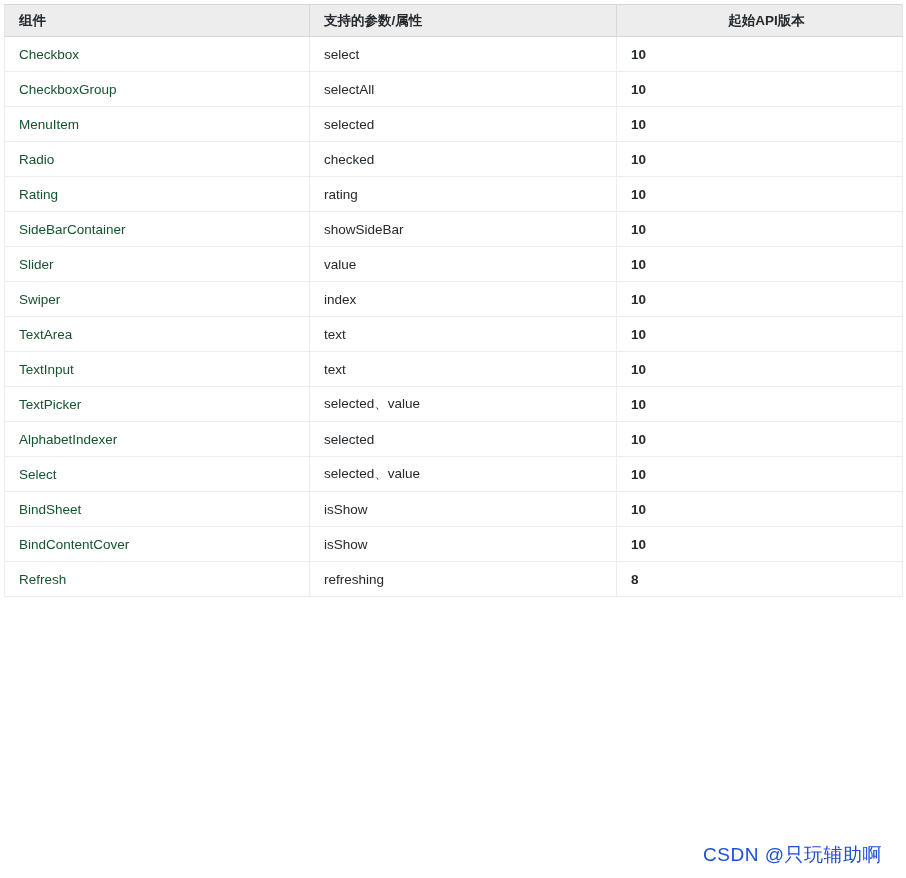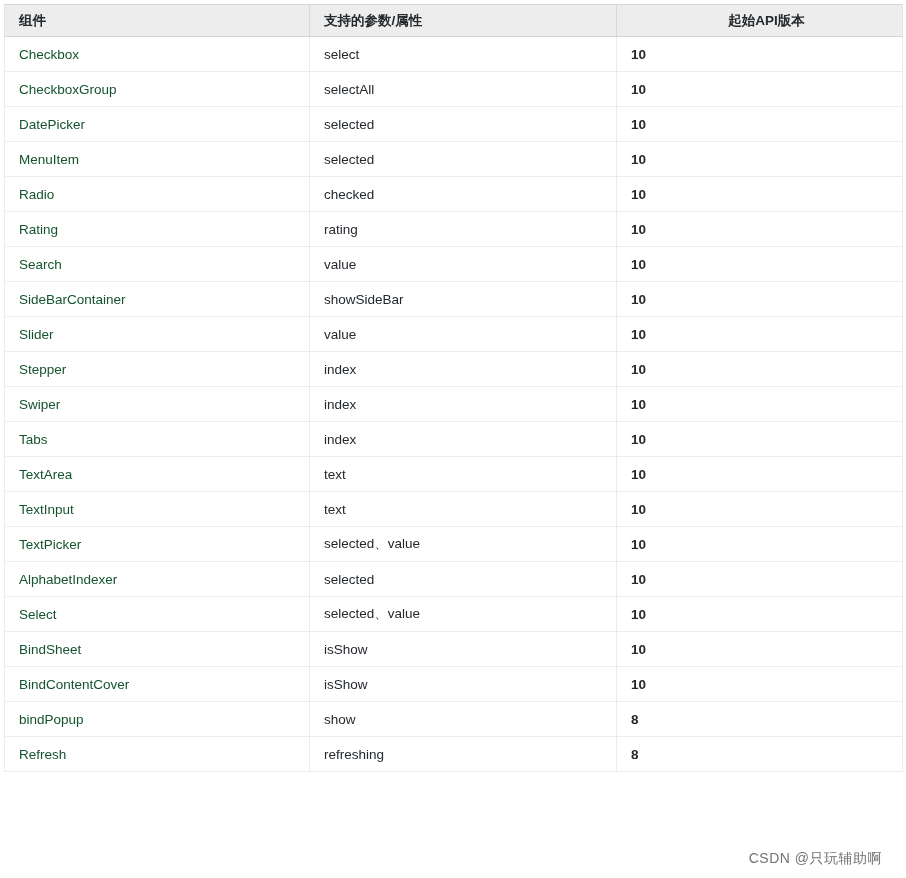--- a/index.html
+++ b/index.html
@@ -69,22 +69,22 @@
   table.api-table tbody td:last-child { border-right: 1px solid #eaecef; font-weight: bold; }
 
   table.api-table tbody td.comp a {
     color: #14532d;
     text-decoration: none;
   }
   .watermark {
     position: absolute;
     right: 8px;
     bottom: 10px;
-    font-size: 14px;
-    color: #737373;
+    font-size: 19px;
+    color: #1d4ed8;
     letter-spacing: 0.5px;
     white-space: nowrap;
     pointer-events: none;
     font-family: "Liberation Sans", sans-serif;
   }
 </style>
 </head>
 <body>
 
 <div id="page">
@@ -108,66 +108,46 @@
             <td class="comp"><a href="#">Checkbox</a></td>
             <td>select</td>
             <td>10</td>
           </tr>
           <tr>
             <td class="comp"><a href="#">CheckboxGroup</a></td>
             <td>selectAll</td>
             <td>10</td>
           </tr>
           <tr>
-            <td class="comp"><a href="#">DatePicker</a></td>
-            <td>selected</td>
-            <td>10</td>
-          </tr>
-          <tr>
             <td class="comp"><a href="#">MenuItem</a></td>
             <td>selected</td>
             <td>10</td>
           </tr>
           <tr>
             <td class="comp"><a href="#">Radio</a></td>
             <td>checked</td>
             <td>10</td>
           </tr>
           <tr>
             <td class="comp"><a href="#">Rating</a></td>
             <td>rating</td>
             <td>10</td>
           </tr>
           <tr>
-            <td class="comp"><a href="#">Search</a></td>
-            <td>value</td>
-            <td>10</td>
-          </tr>
-          <tr>
             <td class="comp"><a href="#">SideBarContainer</a></td>
             <td>showSideBar</td>
             <td>10</td>
           </tr>
           <tr>
             <td class="comp"><a href="#">Slider</a></td>
             <td>value</td>
             <td>10</td>
           </tr>
           <tr>
-            <td class="comp"><a href="#">Stepper</a></td>
-            <td>index</td>
-            <td>10</td>
-          </tr>
-          <tr>
             <td class="comp"><a href="#">Swiper</a></td>
-            <td>index</td>
-            <td>10</td>
-          </tr>
-          <tr>
-            <td class="comp"><a href="#">Tabs</a></td>
             <td>index</td>
             <td>10</td>
           </tr>
           <tr>
             <td class="comp"><a href="#">TextArea</a></td>
             <td>text</td>
             <td>10</td>
           </tr>
           <tr>
             <td class="comp"><a href="#">TextInput</a></td>
@@ -193,25 +173,20 @@
             <td class="comp"><a href="#">BindSheet</a></td>
             <td>isShow</td>
             <td>10</td>
           </tr>
           <tr>
             <td class="comp"><a href="#">BindContentCover</a></td>
             <td>isShow</td>
             <td>10</td>
           </tr>
           <tr>
-            <td class="comp"><a href="#">bindPopup</a></td>
-            <td>show</td>
-            <td>8</td>
-          </tr>
-          <tr>
             <td class="comp"><a href="#">Refresh</a></td>
             <td>refreshing</td>
             <td>8</td>
           </tr>
         </tbody>
     </table>
   </div>
 
   <div class="watermark">CSDN @只玩辅助啊</div>
 

